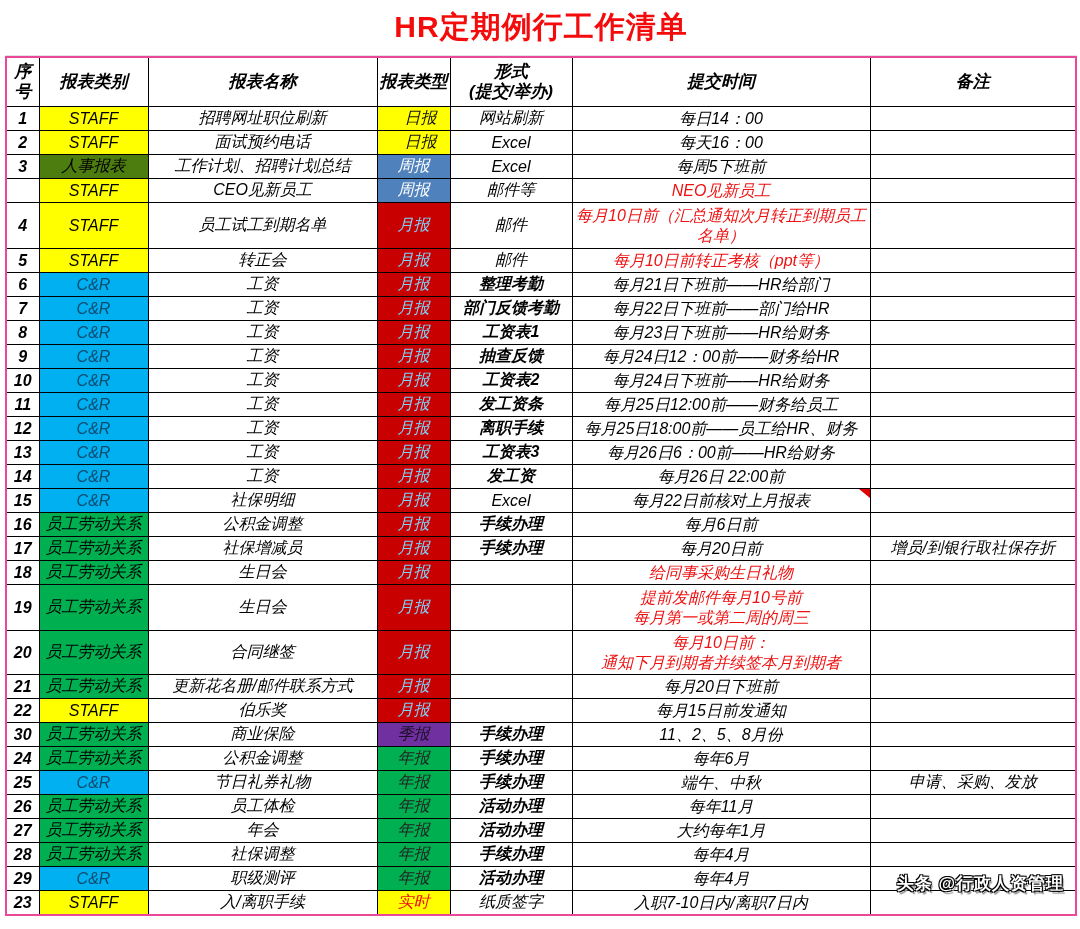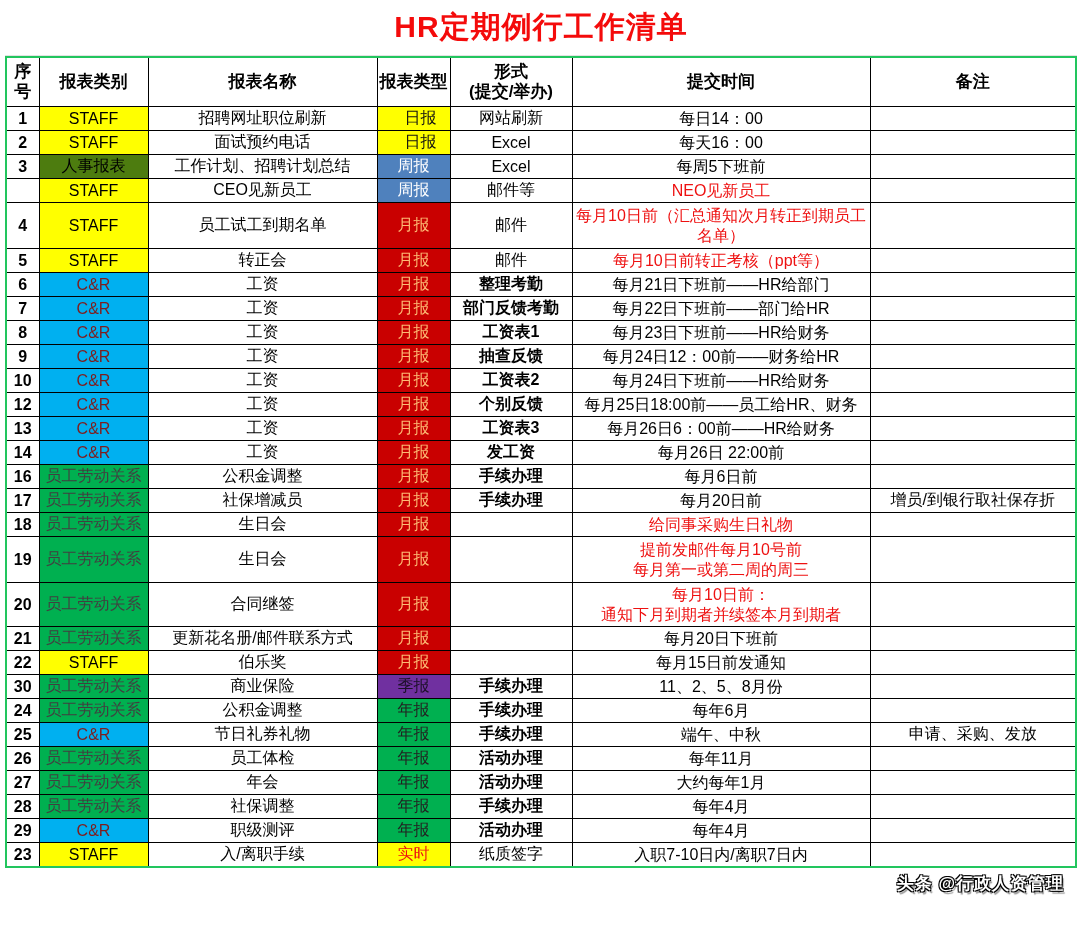--- a/index.html
+++ b/index.html
@@ -11,47 +11,48 @@
   .page{padding:0 3px 0 5px;}
   .title-bar{
     height:55px;display:flex;align-items:center;justify-content:center;
     border-bottom:1px solid #e3e3e3;
   }
   .title-bar h1{
     margin:0;font-size:30px;font-weight:bold;color:#f40b0b;letter-spacing:1px;
   }
   table{
     border-collapse:collapse;table-layout:fixed;width:1070px;
-    border:2px solid #22c55e;
+    border:2px solid #ec4899;
+    font-style:italic;
   }
   col.c-no{width:33px;}
   col.c-cat{width:109px;}
   col.c-name{width:229px;}
   col.c-type{width:73px;}
   col.c-form{width:122px;}
   col.c-time{width:298px;}
   col.c-note{width:206px;}
   th,td{
     border:1px solid #000;text-align:center;vertical-align:middle;
     padding:1px 2px;font-size:16px;color:#000;overflow:hidden;position:relative;
   }
   thead th{font-weight:bold;font-size:17px;height:46px;white-space:pre-line;line-height:1.2;}
   td.num{font-weight:bold;font-size:16px;}
   td.form-cell.bold span{font-weight:bold;}
   td.time-cell{white-space:pre-line;line-height:1.25;}
   td.time-cell.red span{color:#ee1111;}
   
   .c-staff{background:#ffff00;color:#000;}
   .c-hr{background:#4d7c0f;color:#000;}
-  .c-cr{background:#00b0f0;color:#7f1d1d;}
-  .c-labor{background:#00b050;color:#404040;}
+  .c-cr{background:#00b0f0;color:#0c4a6e;}
+  .c-labor{background:#00b050;color:#000000;}
   
   .t-daily{background:#ffff00;color:#111;padding-left:16px;}
   .t-weekly{background:#4f81bd;color:#ffffff;}
-  .t-monthly{background:#c90000;color:#fdba74;}
+  .t-monthly{background:#c90000;color:#7dd3fc;}
   .t-quarterly{background:#7030a0;color:#1c1028;}
   .t-yearly{background:#00b050;color:#222;}
   .t-realtime{background:#ffff00;}
   .t-realtime span{color:#ee1111;}
   
   .marker{
     position:absolute;top:0;right:0;width:0;height:0;
     border-left:11px solid transparent;border-top:9px solid #e00000;
   }
   .watermark{
@@ -187,44 +188,62 @@
         <tr style="height: 24px;">
           <td class="num"><span>10</span></td>
           <td class="c-cr"><span>C&amp;R</span></td>
           <td><span>工资</span></td>
           <td class="t-monthly"><span>月报</span></td>
           <td class="form-cell bold"><span>工资表2</span></td>
           <td class="time-cell"><span>每月24日下班前——HR给财务</span></td>
           <td><span></span></td>
         </tr>
         <tr style="height: 24px;">
+          <td class="num"><span>11</span></td>
+          <td class="c-cr"><span>C&amp;R</span></td>
+          <td><span>工资</span></td>
+          <td class="t-monthly"><span>月报</span></td>
+          <td class="form-cell bold"><span>发工资条</span></td>
+          <td class="time-cell"><span>每月25日12:00前——财务给员工</span></td>
+          <td><span></span></td>
+        </tr>
+        <tr style="height: 24px;">
           <td class="num"><span>12</span></td>
           <td class="c-cr"><span>C&amp;R</span></td>
           <td><span>工资</span></td>
           <td class="t-monthly"><span>月报</span></td>
-          <td class="form-cell bold"><span>个别反馈</span></td>
+          <td class="form-cell bold"><span>离职手续</span></td>
           <td class="time-cell"><span>每月25日18:00前——员工给HR、财务</span></td>
           <td><span></span></td>
         </tr>
         <tr style="height: 24px;">
           <td class="num"><span>13</span></td>
           <td class="c-cr"><span>C&amp;R</span></td>
           <td><span>工资</span></td>
           <td class="t-monthly"><span>月报</span></td>
           <td class="form-cell bold"><span>工资表3</span></td>
           <td class="time-cell"><span>每月26日6：00前——HR给财务</span></td>
           <td><span></span></td>
         </tr>
         <tr style="height: 24px;">
           <td class="num"><span>14</span></td>
           <td class="c-cr"><span>C&amp;R</span></td>
           <td><span>工资</span></td>
           <td class="t-monthly"><span>月报</span></td>
           <td class="form-cell bold"><span>发工资</span></td>
           <td class="time-cell"><span>每月26日 22:00前</span></td>
+          <td><span></span></td>
+        </tr>
+        <tr style="height: 24px;">
+          <td class="num"><span>15</span></td>
+          <td class="c-cr"><span>C&amp;R</span></td>
+          <td><span>社保明细</span></td>
+          <td class="t-monthly"><span>月报</span></td>
+          <td class="form-cell"><span>Excel</span></td>
+          <td class="time-cell"><span>每月22日前核对上月报表</span><span class="marker"></span></td>
           <td><span></span></td>
         </tr>
         <tr style="height: 24px;">
           <td class="num"><span>16</span></td>
           <td class="c-labor"><span>员工劳动关系</span></td>
           <td><span>公积金调整</span></td>
           <td class="t-monthly"><span>月报</span></td>
           <td class="form-cell bold"><span>手续办理</span></td>
           <td class="time-cell"><span>每月6日前</span></td>
           <td><span></span></td>

